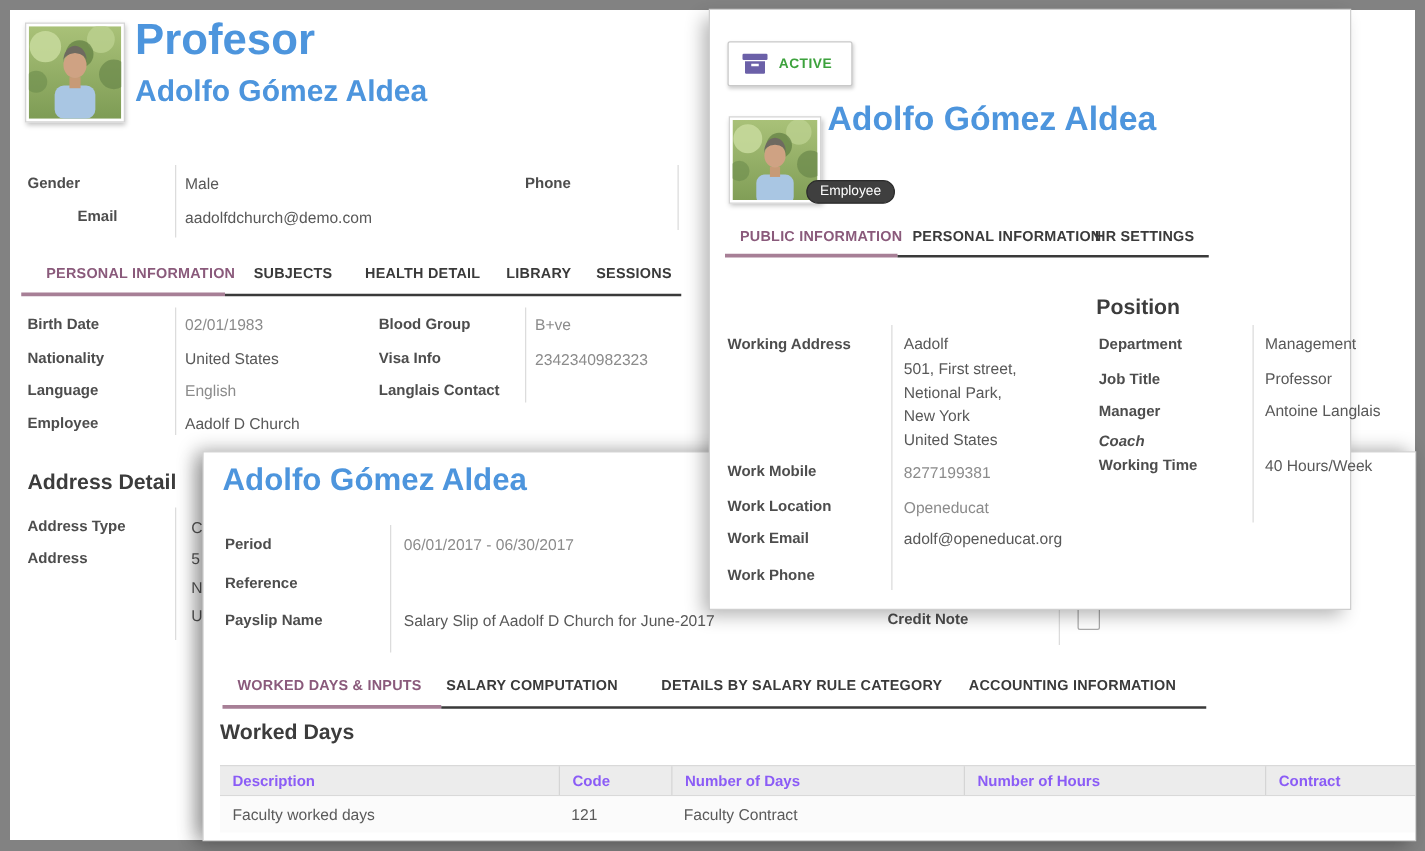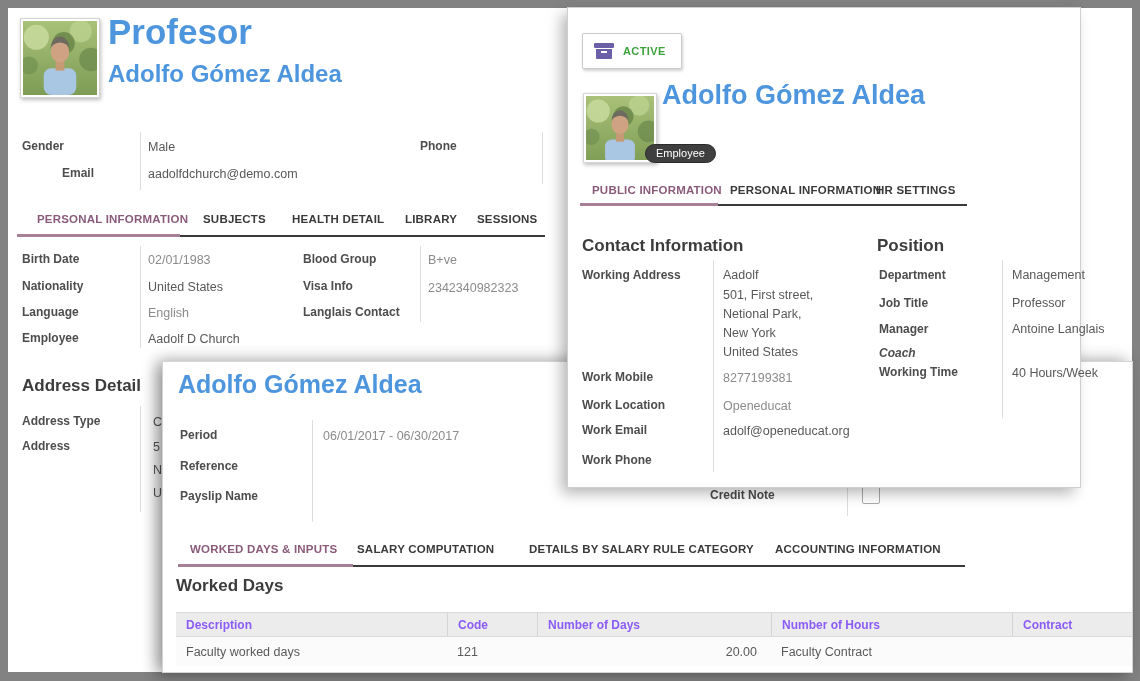--- a/index.html
+++ b/index.html
@@ -137,20 +137,21 @@
 
   <div class="panel payslip">
     <div class="blue-title" style="left:15px; top:8px; font-size:25px;">Adolfo Gómez Aldea</div>
 
     <div class="vline" style="left:149px; top:58px; height:102px;"></div>
     <div class="lbl" style="left:17px; top:66px;">Period</div>
     <div class="val muted" style="left:160px; top:67px;">06/01/2017 - 06/30/2017</div>
     <div class="lbl" style="left:17px; top:97px;">Reference</div>
     <div class="val" style="left:160px; top:98px;"></div>
     <div class="lbl" style="left:17px; top:127px;">Payslip Name</div>
+    <div class="val" style="left:160px; top:128px;">Salary Slip of Aadolf D Church for June-2017</div>
 
     <div class="lbl" style="left:547px; top:126px;">Credit Note</div>
     <div class="vline" style="left:684px; top:118px; height:36px;"></div>
     <div class="checkbox" style="left:699px; top:124px;"></div>
 
     <div class="tab active" style="left:27px; top:181px;">WORKED DAYS &amp; INPUTS</div>
     <div class="tab" style="left:194px; top:181px;">SALARY COMPUTATION</div>
     <div class="tab" style="left:366px; top:181px;">DETAILS BY SALARY RULE CATEGORY</div>
     <div class="tab" style="left:612px; top:181px;">ACCOUNTING INFORMATION</div>
     <div class="tabline-active" style="left:15px; top:202px; width:175px;"></div>
@@ -162,21 +163,20 @@
       <div class="wd-head">
         <div class="c0">Description</div>
         <div class="c1">Code</div>
         <div class="c2">Number of Days</div>
         <div class="c3">Number of Hours</div>
         <div class="c4">Contract</div>
       </div>
       <div class="wd-row">
         <div class="c0">Faculty worked days</div>
         <div class="c1">121</div>
-        <div class="c2 num">20.00</div>
         <div class="c4">Faculty Contract</div>
       </div>
     </div>
   </div>
 
   <div class="panel employee">
     <div class="stat-btn">
       <div class="archive-icon">
           <div class="archive-slot"></div>
         </div>
@@ -199,21 +199,20 @@
     </div>
     <div class="tag-pill">Employee</div>
     <div class="blue-title" style="left:94px; top:72px; font-size:27px;">Adolfo Gómez Aldea</div>
 
     <div class="tab active" style="left:24px; top:176px;">PUBLIC INFORMATION</div>
     <div class="tab" style="left:162px; top:176px;">PERSONAL INFORMATION</div>
     <div class="tab" style="left:308px; top:176px;">HR SETTINGS</div>
     <div class="tabline-active" style="left:12px; top:195px; width:138px;"></div>
     <div class="tabline-dark" style="left:150px; top:196px; width:249px;"></div>
 
-    <div class="heading" style="left:14px; top:228px;">Contact Information</div>
     <div class="vline" style="left:145px; top:252px; height:212px;"></div>
     <div class="lbl" style="left:14px; top:260px;">Working Address</div>
     <div class="val" style="left:155px; top:260px;">Aadolf</div>
     <div class="val" style="left:155px; top:280px;">501, First street,</div>
     <div class="val" style="left:155px; top:299px;">Netional Park,</div>
     <div class="val" style="left:155px; top:318px;">New York</div>
     <div class="val" style="left:155px; top:337px;">United States</div>
     <div class="lbl" style="left:14px; top:362px;">Work Mobile</div>
     <div class="val muted" style="left:155px; top:363px;">8277199381</div>
     <div class="lbl" style="left:14px; top:390px;">Work Location</div>

